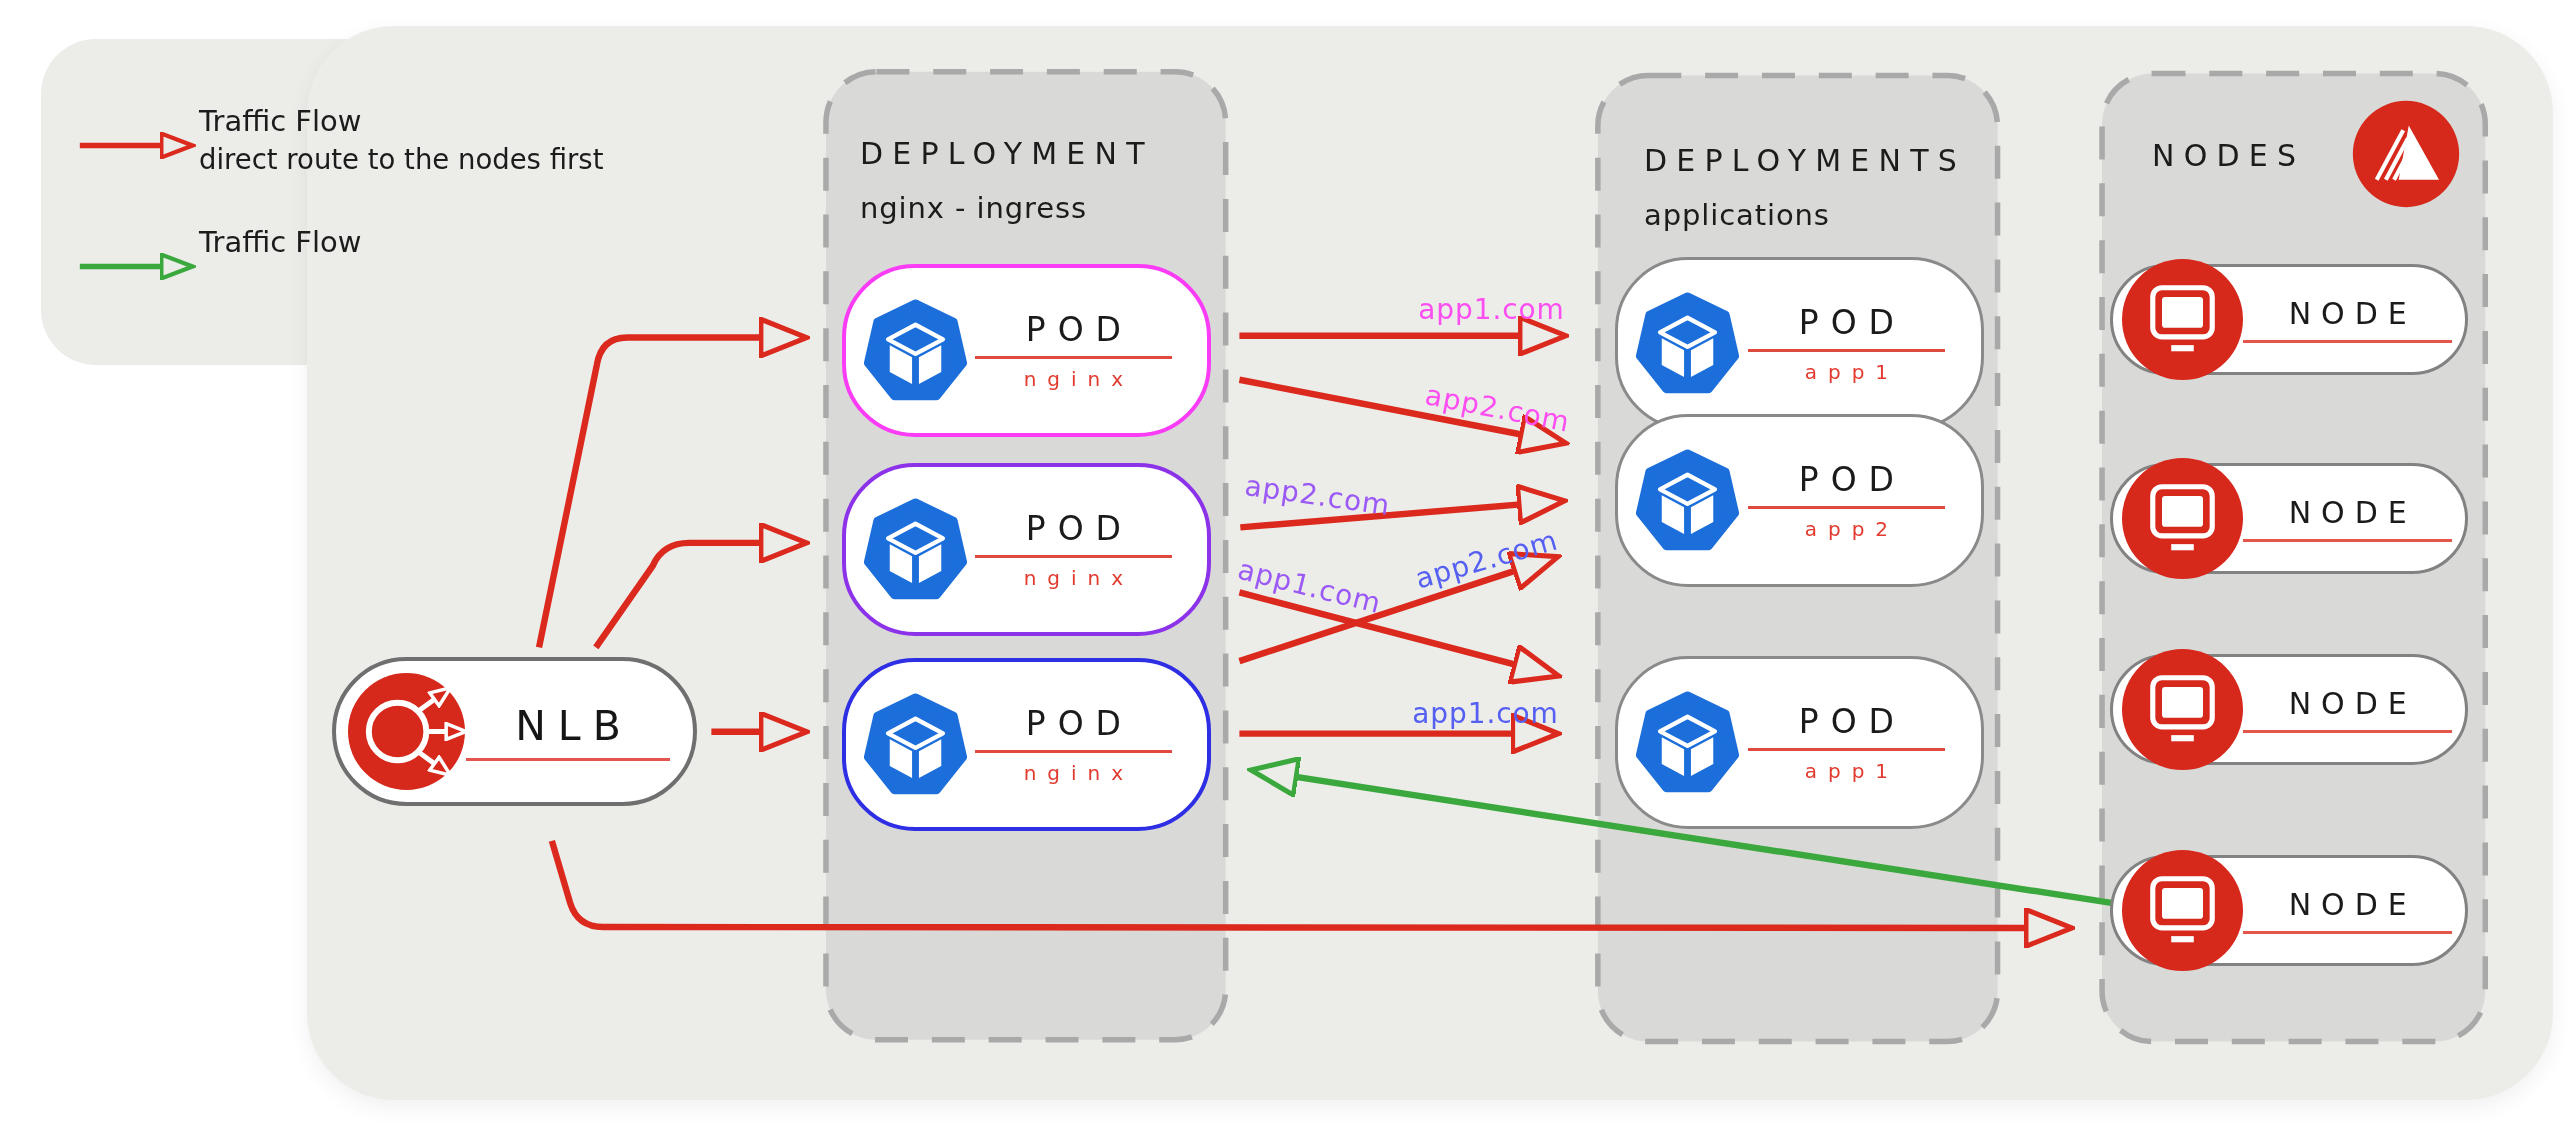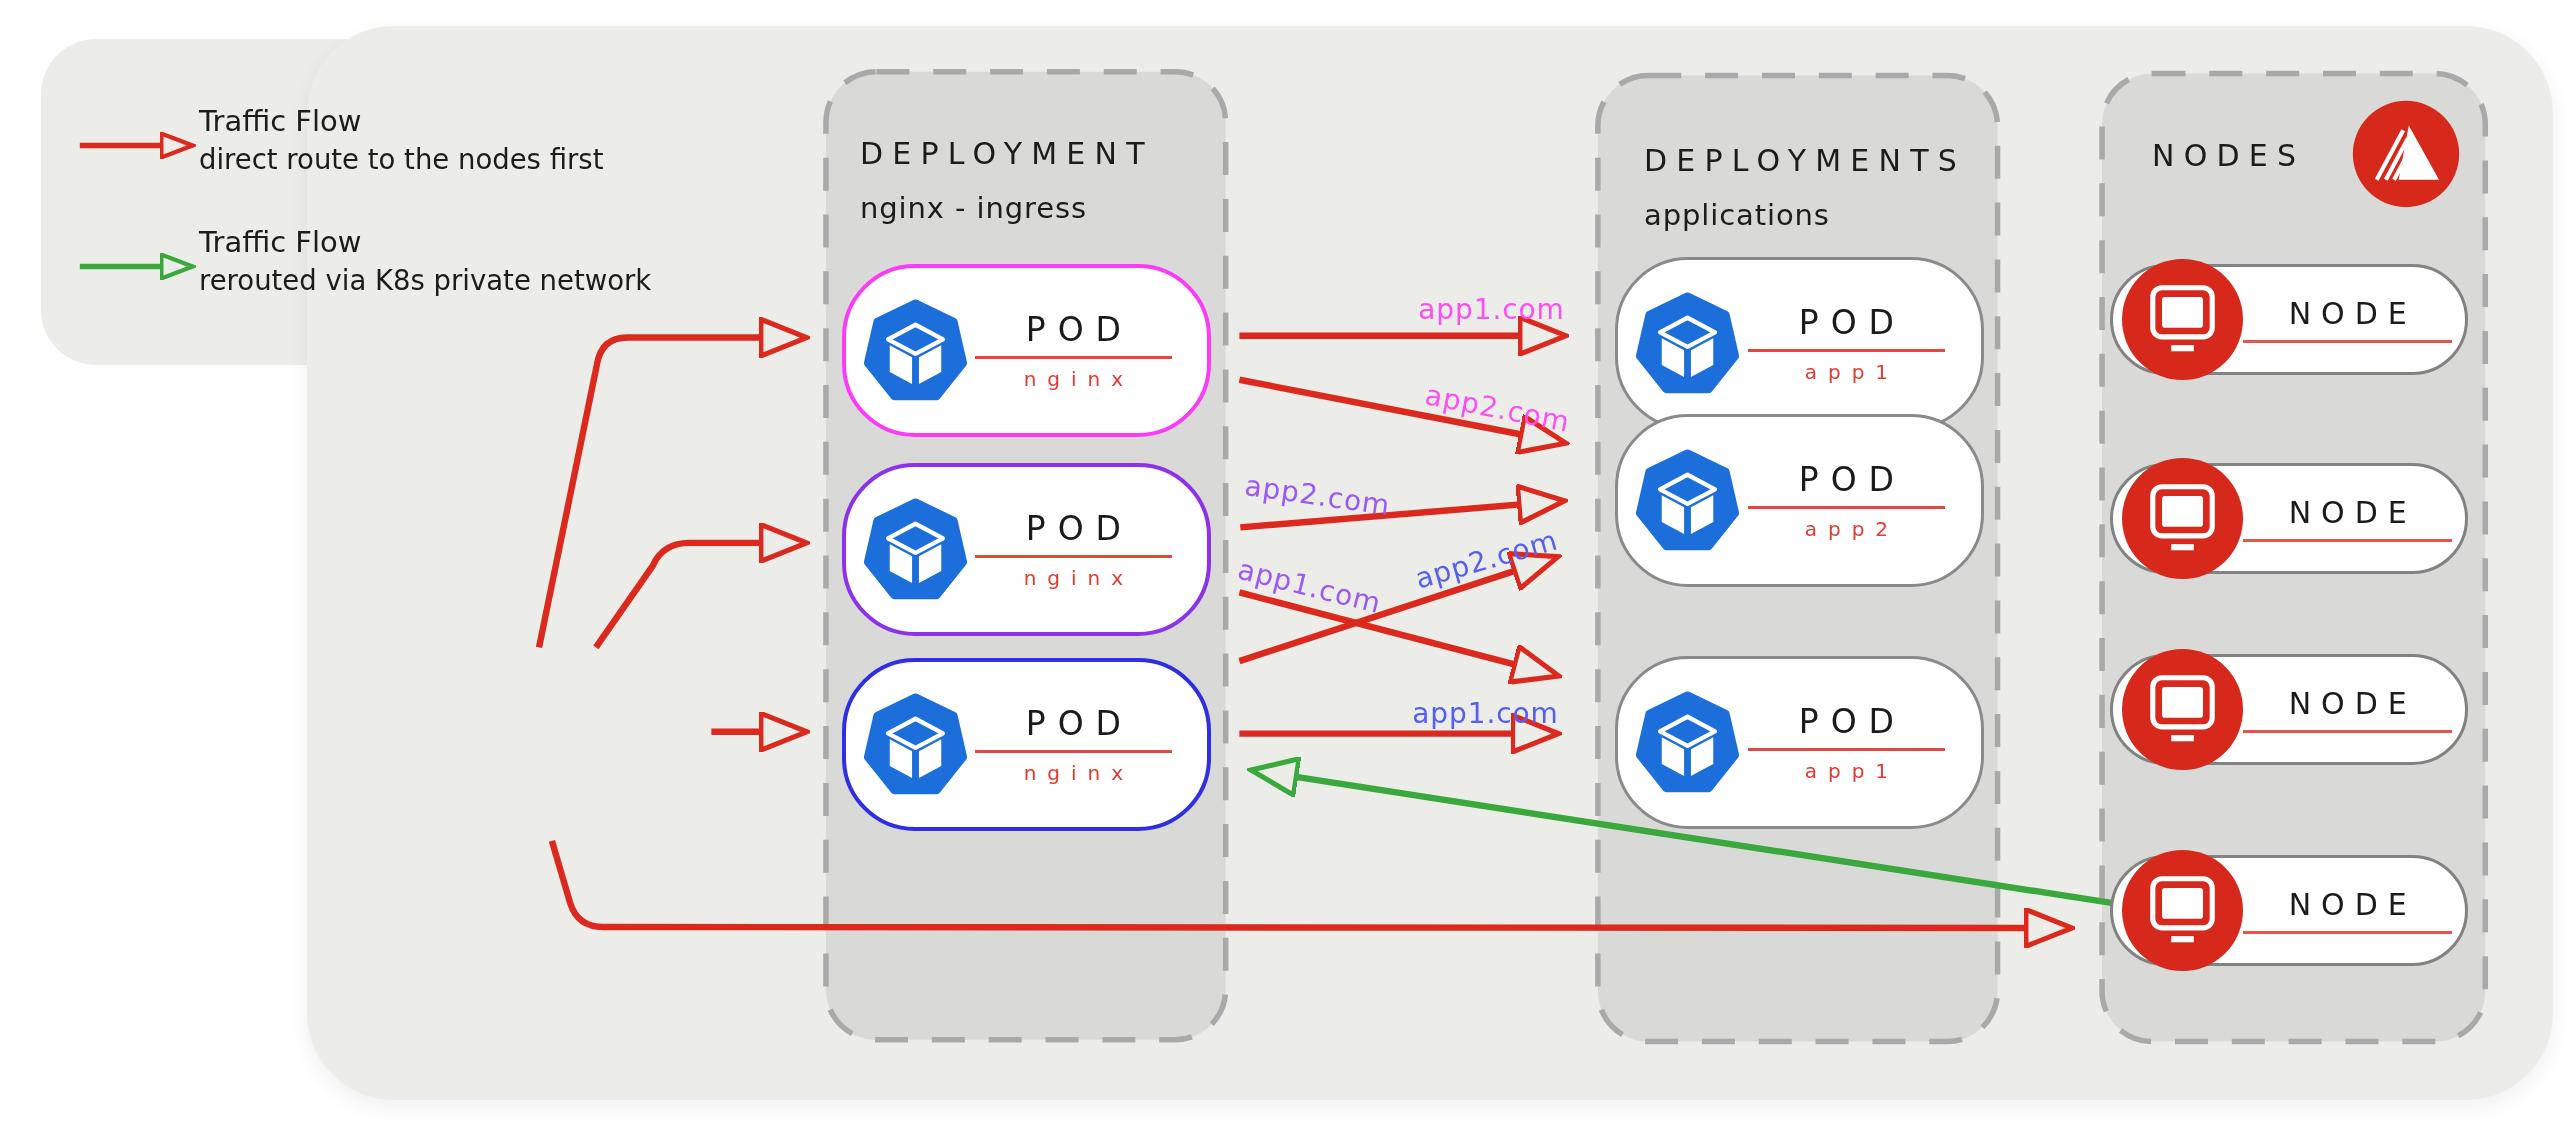--- a/index.html
+++ b/index.html
@@ -125,21 +125,20 @@
     <svg class="legend-arrow" width="121" height="37" viewBox="0 0 132 40">
       <defs>
           <marker id="lhg" viewBox="0 0 40 30" refX="3" refY="15" markerWidth="40" markerHeight="30" orient="auto" markerUnits="userSpaceOnUse">
         <path d="M2,2 L36,15 L2,28 Z" fill="none" stroke="#3aa83c" stroke-width="4.5"></path>
           </marker>
         </defs>
       <path d="M2,20 L92,20" stroke="#3aa83c" stroke-width="6" fill="none" marker-end="url(#lhg)"></path>
     </svg>
     <div class="legend-text">
       <div class="legend-title">Traffic Flow</div>
-      <div class="legend-sub">rerouted via K8s private network</div>
     </div>
   </div>
 
   <div class="col-head" id="head-apps">
     <div class="col-title">DEPLOYMENTS</div>
     <div class="col-sub">applications</div>
   </div>
   <div class="col-head" id="head-ingress">
     <div class="col-title">DEPLOYMENT</div>
     <div class="col-sub">nginx - ingress</div>
@@ -149,20 +148,39 @@
   </div>
 
   <svg class="logo" viewBox="0 0 120 120">
     <circle cx="60" cy="60" r="58" fill="#d7281c"></circle>
     <path d="M63,29 L96,88 L52,88 Z" fill="#ffffff"></path>
     <path d="M28,88 L57,34" stroke="#ffffff" stroke-width="4.5" fill="none"></path>
     <path d="M38,88 L62,43" stroke="#ffffff" stroke-width="4.5" fill="none"></path>
     <path d="M47,88 L66,52" stroke="#ffffff" stroke-width="4.5" fill="none"></path>
   </svg>
 
+  <div class="pill nlb">
+    <div class="circ">
+      <svg width="117" height="117" viewBox="0 0 118 118">
+        <defs>
+            <marker id="hw" viewBox="0 0 24 20" refX="3" refY="10" markerWidth="24" markerHeight="20" orient="auto" markerUnits="userSpaceOnUse">
+          <path d="M2,2 L22,10 L2,18 Z" fill="none" stroke="#ffffff" stroke-width="3.5"></path>
+            </marker>
+          </defs>
+        <circle cx="50" cy="59" r="29" stroke="#ffffff" stroke-width="6" fill="none"></circle>
+        <path d="M70,39 L88,26" stroke="#ffffff" stroke-width="5" fill="none" marker-end="url(#hw)"></path>
+        <path d="M79,59 L100,59" stroke="#ffffff" stroke-width="5" fill="none" marker-end="url(#hw)"></path>
+        <path d="M70,79 L88,92" stroke="#ffffff" stroke-width="5" fill="none" marker-end="url(#hw)"></path>
+      </svg>
+    </div>
+    <div class="nlb-text">
+      <span class="nlb-label">NLB</span>
+      <span class="nlb-line"></span>
+    </div>
+  </div>
 
   <div class="pill pod" id="pod-n1" style="border-color: rgb(250, 60, 247);">
     <svg class="icon" viewBox="0 0 120 120">
       <polygon points="60,5 104.6,26.5 115.6,74.7 84.7,113.4 35.3,113.4 4.4,74.7 15.4,26.5" fill="#1c6fdb" stroke="#1c6fdb" stroke-width="9" stroke-linejoin="round"></polygon>
       <path d="M60,30 L92,47 L60,64 L28,47 Z" fill="none" stroke="#ffffff" stroke-width="5" stroke-linejoin="round"></path>
       <polygon points="30,54 56,68 56,99 30,85" fill="#ffffff"></polygon>
       <polygon points="90,54 64,68 64,99 90,85" fill="#ffffff"></polygon>
     </svg>
     <div class="pod-text">
       <span class="pod-title">POD</span>

